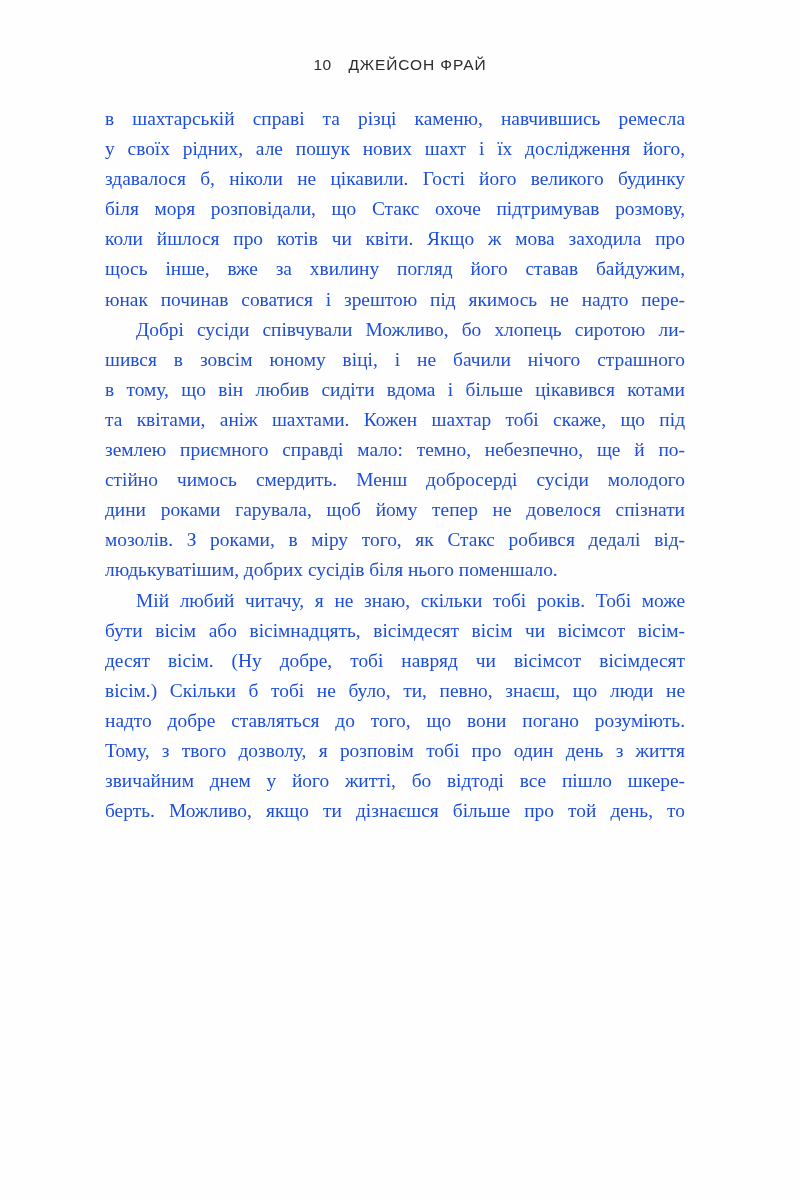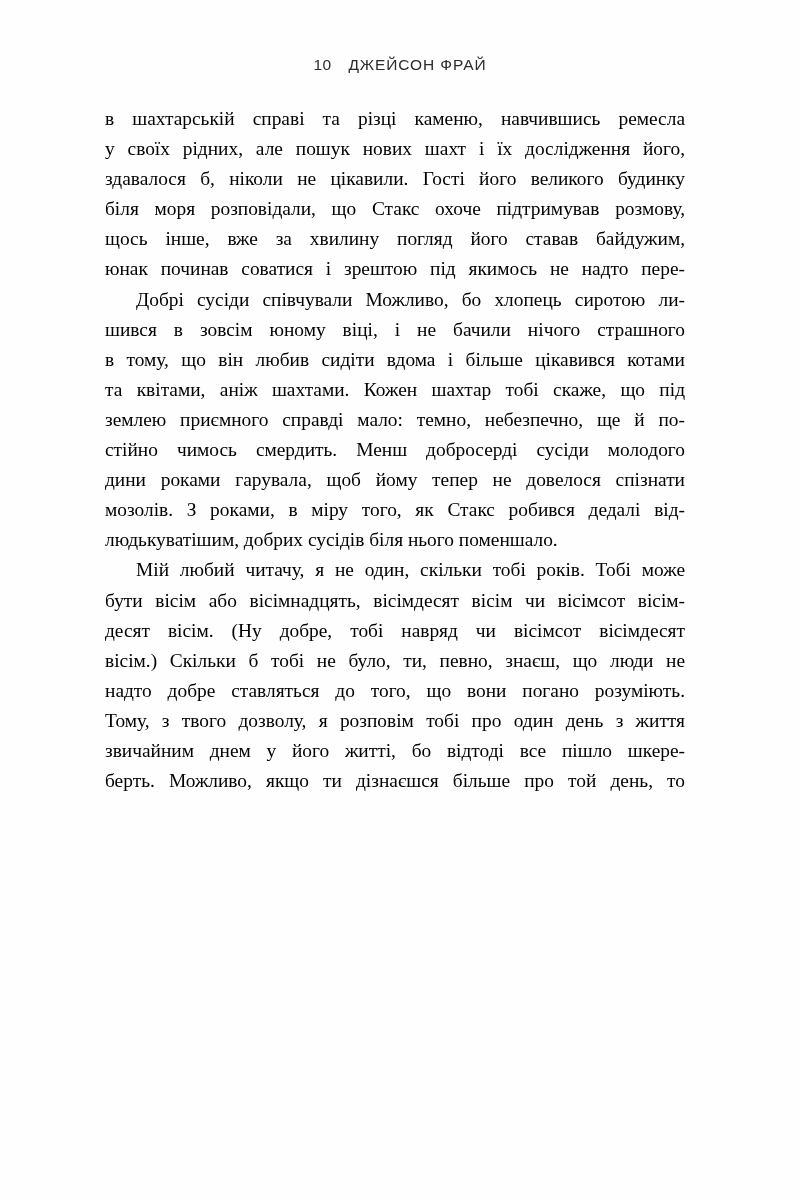--- a/index.html
+++ b/index.html
@@ -56,21 +56,21 @@
     left: 105px;
     width: 580px;
   }
 
   .para {
     margin: 0;
     text-align: justify;
     text-justify: inter-word;
     font-size: 19.4px;
     line-height: 30.1px;
-    color: #000000;
+    color: #1d4ed8;
     hyphens: manual;
     -webkit-hyphens: manual;
   }
 
   
   .line {
     display: block;
     text-align: justify;
     text-align-last: justify;
     white-space: nowrap;
@@ -90,36 +90,37 @@
   <div class="running-header">
     <span class="folio">10</span><span class="gap"></span><span class="title">ДЖЕЙСОН ФРАЙ</span>
   </div>
 
   <div class="textblock">
       <p class="para">
         <span class="line">в шахтарській справі та різці каменю, навчившись ремесла</span>
         <span class="line">у своїх рідних, але пошук нових шахт і їх дослідження його,</span>
         <span class="line">здавалося б, ніколи не цікавили. Гості його великого будинку</span>
         <span class="line">біля моря розповідали, що Стакс охоче підтримував розмову,</span>
+        <span class="line">коли йшлося про котів чи квіти. Якщо ж мова заходила про</span>
         <span class="line">щось інше, вже за хвилину погляд його ставав байдужим,</span>
         <span class="line">юнак починав соватися і зрештою під якимось не надто пере-</span>
       </p>
       <p class="para">
         <span class="line indent">Добрі сусіди співчували Можливо, бо хлопець сиротою ли-</span>
         <span class="line">шився в зовсім юному віці, і не бачили нічого страшного</span>
         <span class="line">в тому, що він любив сидіти вдома і більше цікавився котами</span>
         <span class="line">та квітами, аніж шахтами. Кожен шахтар тобі скаже, що під</span>
         <span class="line">землею приємного справді мало: темно, небезпечно, ще й по-</span>
         <span class="line">стійно чимось смердить. Менш добросерді сусіди молодого</span>
         <span class="line">дини роками гарувала, щоб йому тепер не довелося спізнати</span>
         <span class="line">мозолів. З роками, в міру того, як Стакс робився дедалі від-</span>
         <span class="line last">людькуватішим, добрих сусідів біля нього поменшало.</span>
       </p>
       <p class="para">
-        <span class="line indent">Мій любий читачу, я не один, скільки тобі років. Тобі може</span>
+        <span class="line indent">Мій любий читачу, я не знаю, скільки тобі років. Тобі може</span>
         <span class="line">бути вісім або вісімнадцять, вісімдесят вісім чи вісімсот вісім-</span>
         <span class="line">десят вісім. (Ну добре, тобі навряд чи вісімсот вісімдесят</span>
         <span class="line">вісім.) Скільки б тобі не було, ти, певно, знаєш, що люди не</span>
         <span class="line">надто добре ставляться до того, що вони погано розуміють.</span>
         <span class="line">Тому, з твого дозволу, я розповім тобі про один день з життя</span>
         <span class="line">звичайним днем у його житті, бо відтоді все пішло шкере-</span>
         <span class="line">берть. Можливо, якщо ти дізнаєшся більше про той день, то</span>
       </p>
     </div>
 

